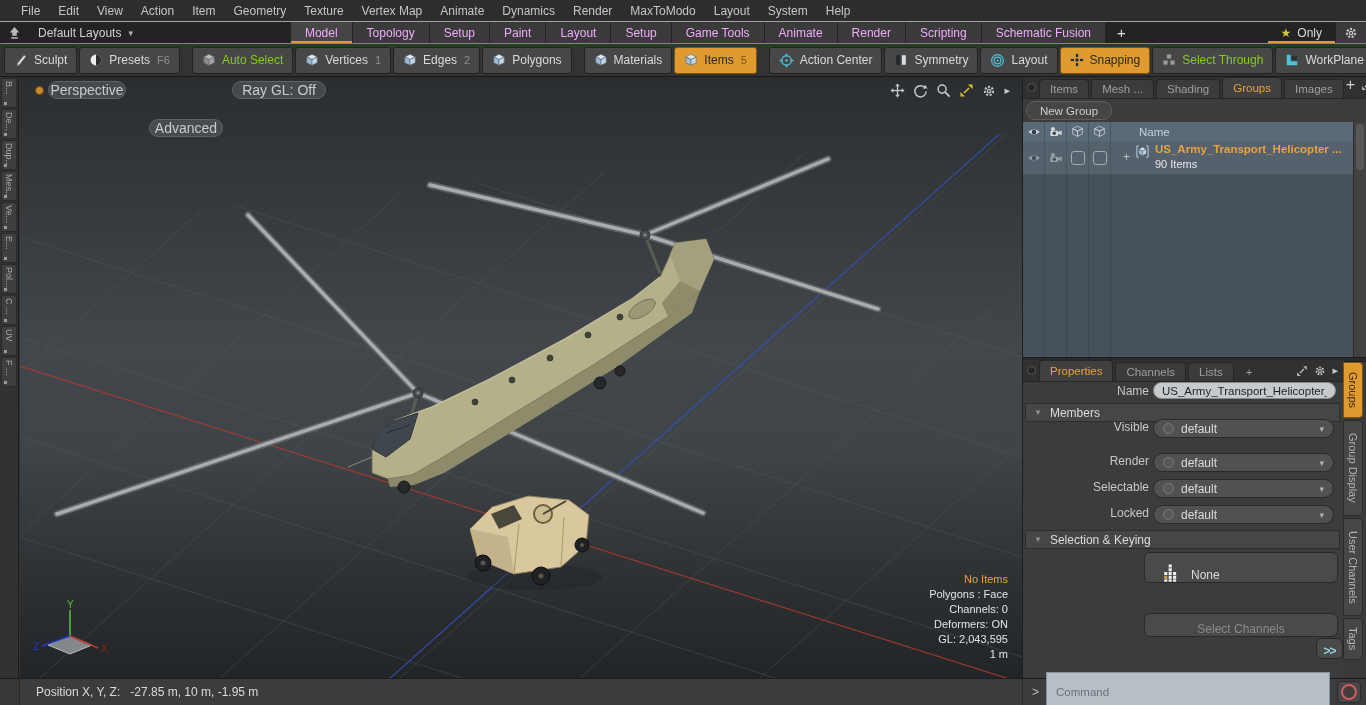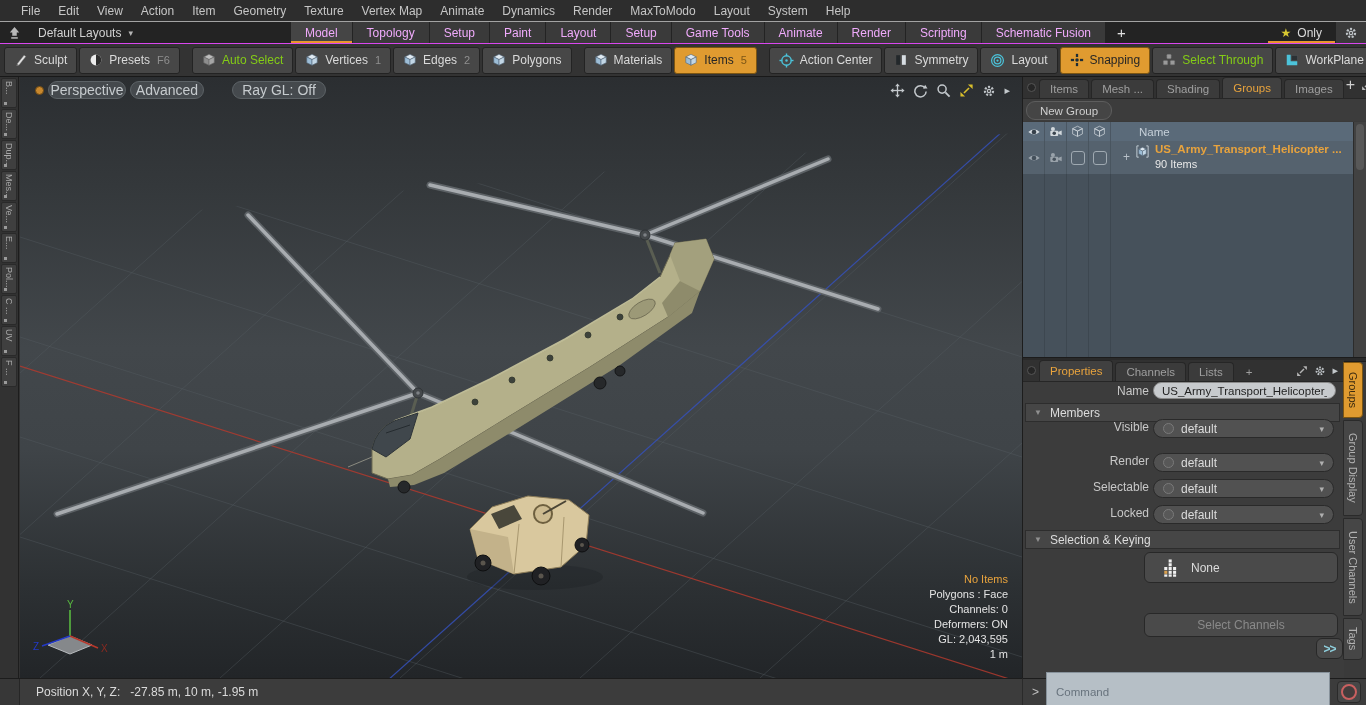--- a/index.html
+++ b/index.html
@@ -94,21 +94,21 @@
         border:1px solid #8a8a8a;color:#1f1f1f;font-size:11.5px;padding:0 8px;outline:none;}
   .sect{position:absolute;left:2px;right:4px;height:19px;background:#464646;border:1px solid #2d2d2d;display:flex;
         align-items:center;gap:8px;padding-left:8px;font-size:12px;color:#dcdcdc;box-sizing:border-box;}
   .sect .tri{color:#909090;font-size:8px;}
   .prow{position:absolute;left:0;right:0;height:26px;}
   .dropdown{position:absolute;left:130px;top:3px;width:181px;height:19px;background:#515151;border:1px solid #2a2a2a;
         border-radius:10px;display:flex;align-items:center;gap:7px;padding:0 9px;font-size:12px;color:#dcdcdc;box-sizing:border-box;}
   .dd-circle{width:9px;height:9px;border-radius:50%;border:1px solid #7a7a7a;background:#585858;flex:0 0 auto;}
   .dd-caret{margin-left:auto;color:#b0b0b0;font-size:9px;}
   .btn{position:absolute;left:121px;width:194px;background:#4a4a4a;border:1px solid #282828;border-radius:6px;
-       color:#dcdcdc;font-size:12px;display:flex;align-items:center;justify-content:center;box-sizing:border-box;}
+       color:#dcdcdc;font-size:12px;display:flex;align-items:flex-end;justify-content:center;box-sizing:border-box;}
   .btn.disabled{color:#8a8a8a;}
   #none-btn{top:192px;height:31px;justify-content:flex-start;gap:12px;padding-left:16px;}
   #selitems-btn{top:226px;height:24px;}
   #selchan-btn{top:253px;height:24px;}
   #more-btn{left:293px;width:27px;top:278px;height:21px;color:#8fd0de;font-weight:bold;font-size:12px;letter-spacing:-1px;}
   .sidetabs{position:absolute;right:3px;top:285px;width:20px;display:flex;flex-direction:column;}
   .stab{writing-mode:vertical-rl;font-size:11px;color:#b2b2b2;background:#464646;border:1px solid #2a2a2a;
         border-radius:0 4px 4px 0;display:flex;align-items:center;justify-content:center;margin-bottom:2px;box-sizing:border-box;}
   .stab.active{background:#e09b30;color:#3a2a10;border-color:#7c5512;}
   
@@ -559,21 +559,21 @@
         <g fill="#5a554d">
             <circle cx="463" cy="486" r="2.5"></circle>
             <circle cx="521" cy="499" r="2.5"></circle>
             <circle cx="562" cy="468" r="2"></circle>
           </g>
       </g>
     </svg>
 
     <div class="vp-dot"></div>
     <div class="vp-btn" style="left:28px;width:76px;">Perspective</div>
-    <div class="vp-btn" style="left:110px;width:72px;">Advanced</div>
+    <div class="vp-btn" style="left:129px;width:72px;margin-top:38px;">Advanced</div>
     <div class="vp-btn" style="left:212px;width:92px;">Ray GL: Off</div>
     <div class="vp-icons">
       <svg width="15" height="15">
           <use href="#s-move"></use>
         </svg>
       <svg width="15" height="15">
           <use href="#s-rot"></use>
         </svg>
       <svg width="15" height="15">
           <use href="#s-mag"></use>

